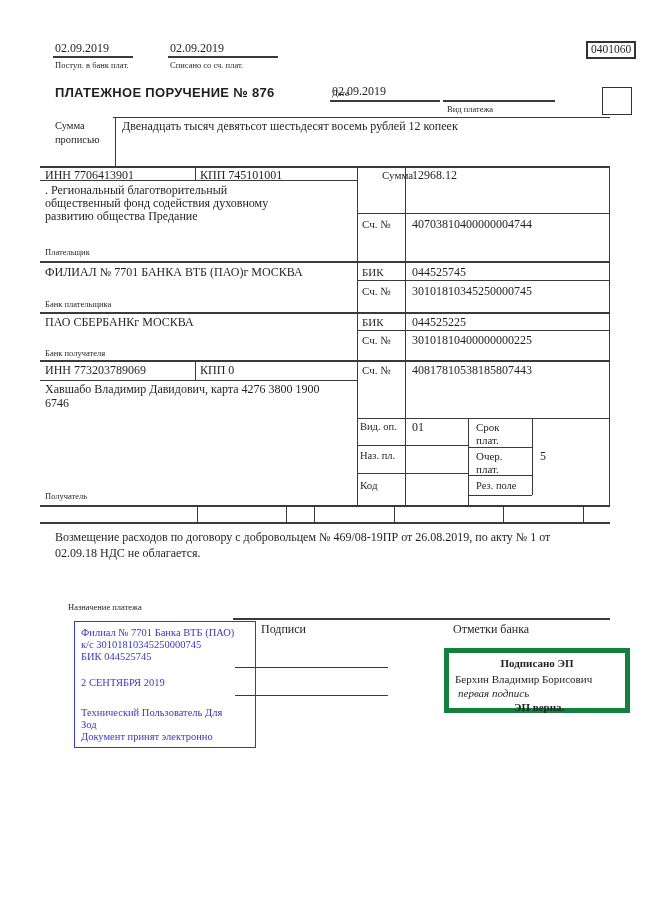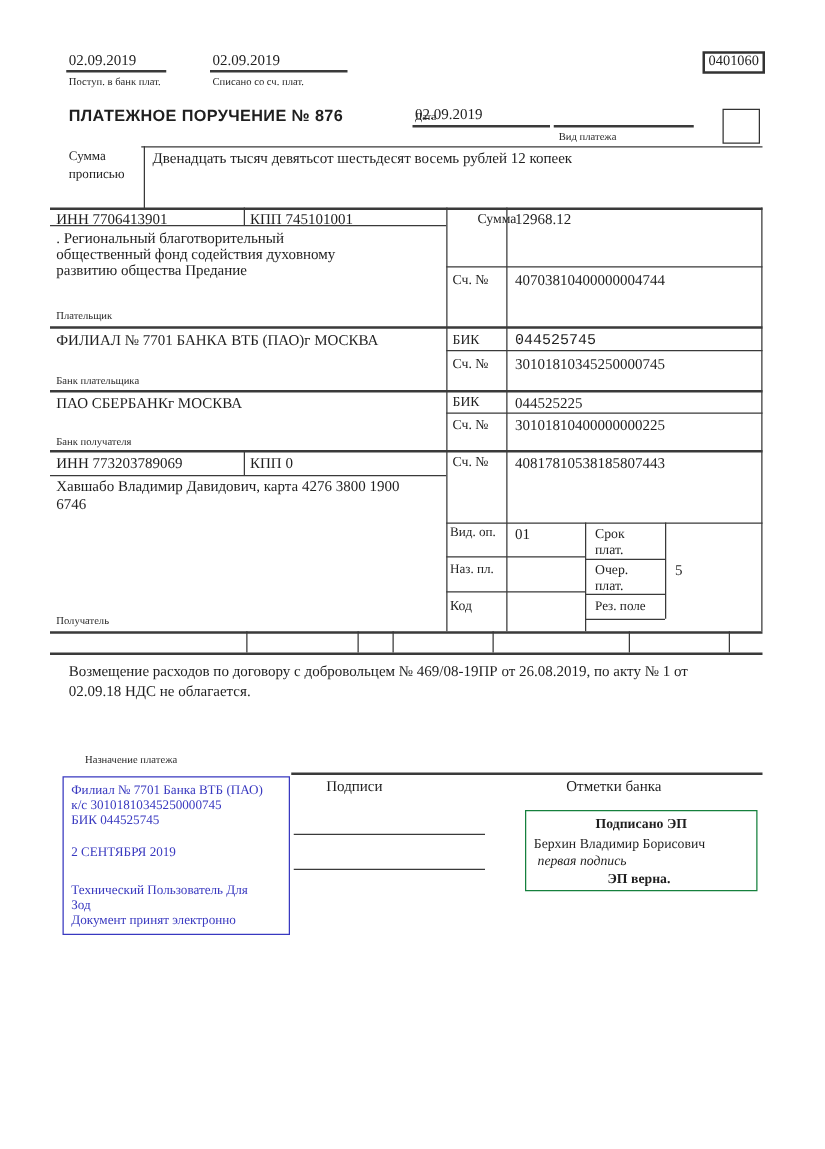--- a/index.html
+++ b/index.html
@@ -8,26 +8,26 @@
         overflow:hidden;margin:0 auto;}
   .t{position:absolute;font-size:12px;line-height:13px;white-space:nowrap;}
   .lbl{position:absolute;font-size:8.5px;line-height:9px;white-space:nowrap;color:#262626;}
   .lbl2{position:absolute;font-size:11px;line-height:12px;white-space:nowrap;}
   .wrap{white-space:normal;}
   .hl{position:absolute;height:1px;background:#3a3a3a;}
   .hl.thick{height:2px;}
   .vl{position:absolute;width:1px;background:#3a3a3a;}
   .title{font-family:"Liberation Sans","DejaVu Sans",sans-serif;font-weight:bold;
          font-size:13px;letter-spacing:.3px;}
-  .box{position:absolute;box-sizing:border-box;}
+  .box{position:absolute;box-sizing:border-box;margin-left:24px;}
   .code-box{border:2px solid #333;text-align:center;font-size:11.5px;line-height:13px;}
   .check-box{border:1.5px solid #333;}
   .stamp-box{border:1.5px solid #3939c0;}
   .stamp-line{position:absolute;left:6px;font-size:10.5px;line-height:11px;white-space:nowrap;color:#3939c0;}
-  .marks-box{border:1px solid #15803d;font-size:11px;}
+  .marks-box{border:5px solid #15803d;font-size:11px;}
   .b{font-weight:bold;}
   .i{font-style:italic;}
 </style>
 </head>
 <body>
 
 <div id="page">
 
   <div class="t" style="left:55px;top:42px;">02.09.2019</div>
   <div class="hl thick" style="left:53px;top:56px;width:80px;"></div>
@@ -91,21 +91,21 @@
   <div class="t" style="left:200px;top:169px;">КПП 745101001</div>
   <div class="lbl2" style="left:362px;top:169px;padding-left:20px;">Сумма</div>
   <div class="t" style="left:412px;top:169px;">12968.12</div>
   <div class="t wrap" style="left:45px;top:184px;width:255px;line-height:13px;">. Региональный благотворительный общественный фонд содействия духовному развитию общества Предание</div>
   <div class="lbl2" style="left:362px;top:218px;">Сч. №</div>
   <div class="t" style="left:412px;top:218px;">40703810400000004744</div>
   <div class="lbl" style="left:45px;top:248px;">Плательщик</div>
 
   <div class="t" style="left:45px;top:266px;">ФИЛИАЛ № 7701 БАНКА ВТБ (ПАО)г МОСКВА</div>
   <div class="lbl2" style="left:362px;top:266px;">БИК</div>
-  <div class="t" style="left:412px;top:266px;font-family:Liberation Mono, monospace;">044525745</div>
+  <div class="t" style="left:412px;top:266px;">044525745</div>
   <div class="lbl2" style="left:362px;top:285px;">Сч. №</div>
   <div class="t" style="left:412px;top:285px;">30101810345250000745</div>
   <div class="lbl" style="left:45px;top:300px;">Банк плательщика</div>
 
   <div class="t" style="left:45px;top:316px;">ПАО СБЕРБАНКг МОСКВА</div>
   <div class="lbl2" style="left:362px;top:316px;">БИК</div>
   <div class="t" style="left:412px;top:316px;">044525225</div>
   <div class="lbl2" style="left:362px;top:334px;">Сч. №</div>
   <div class="t" style="left:412px;top:334px;">30101810400000000225</div>
   <div class="lbl" style="left:45px;top:349px;">Банк получателя</div>

